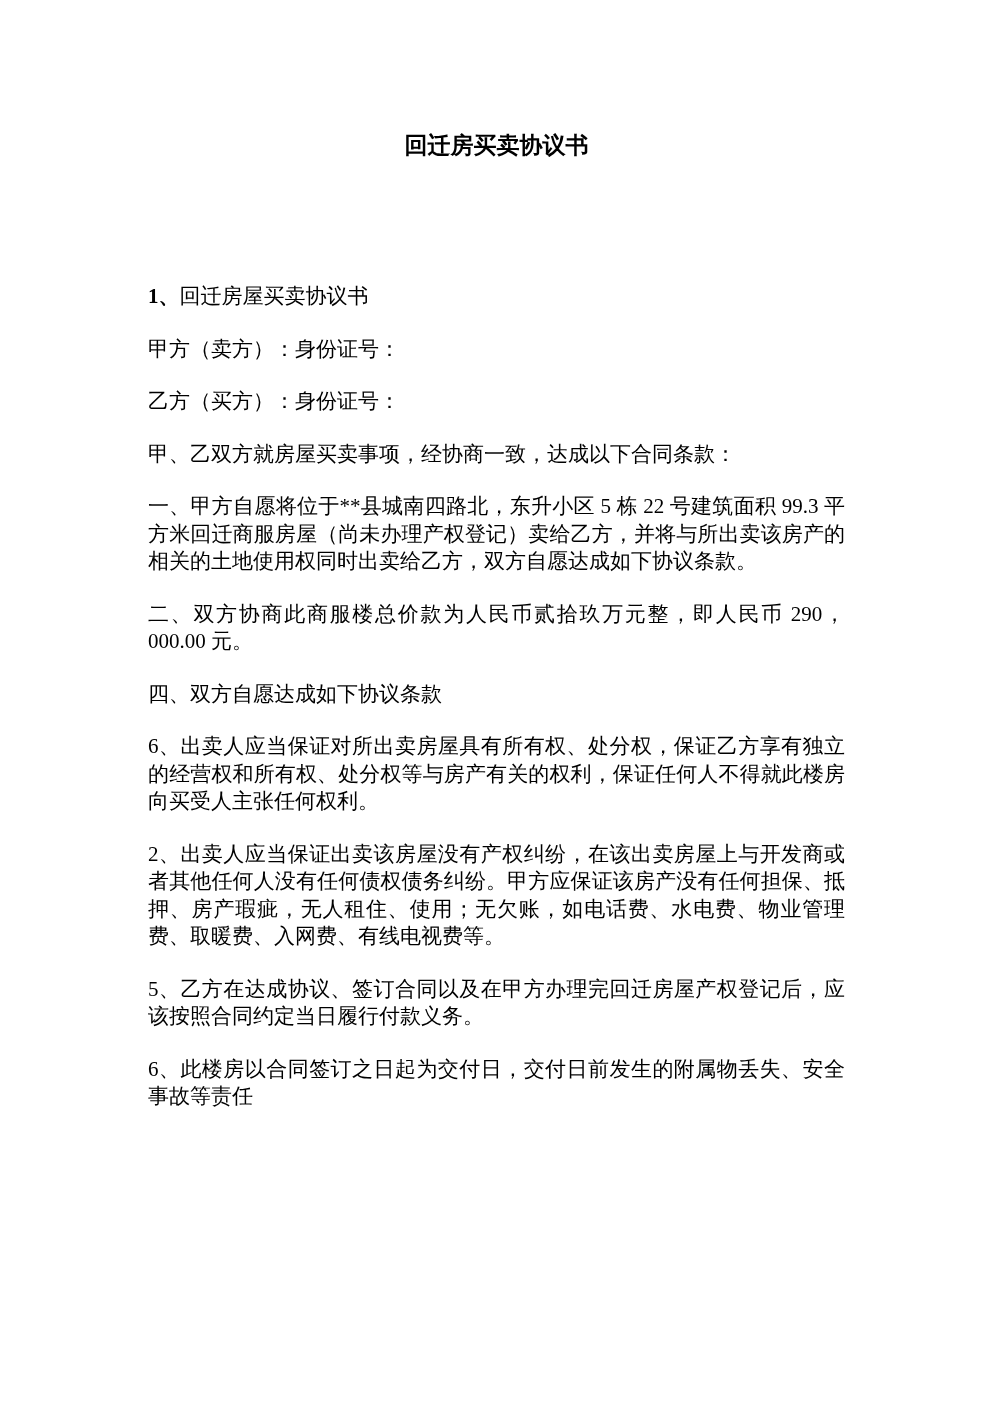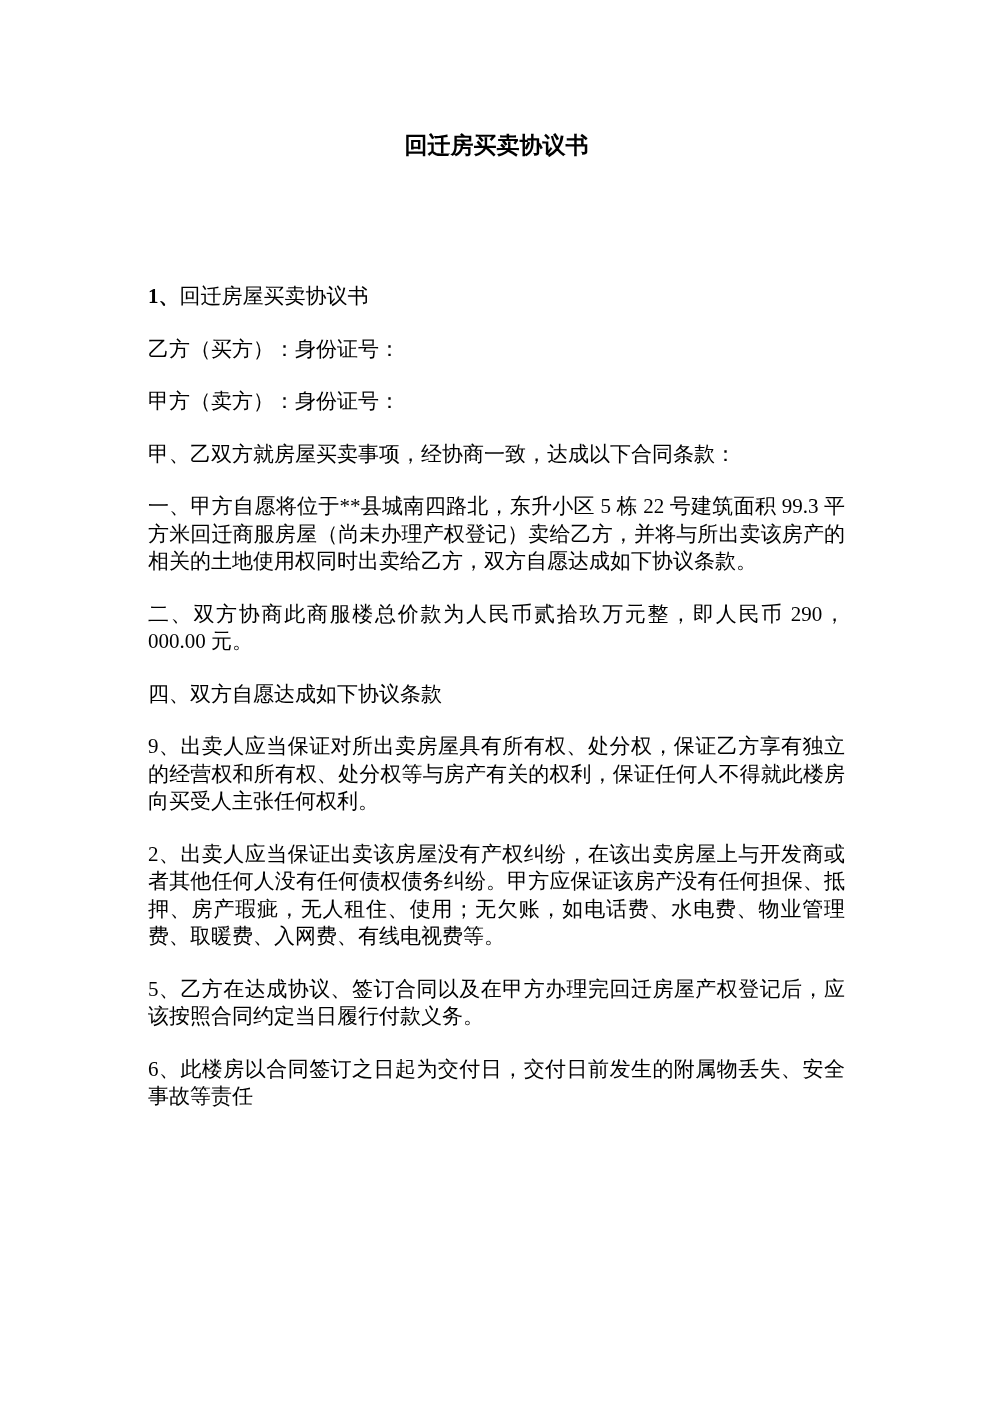--- a/index.html
+++ b/index.html
@@ -39,24 +39,24 @@
     font-weight: 700;
   }
 </style>
 </head>
 <body>
 
 <div class="page">
   <div class="doc-title">回迁房买卖协议书</div>
   <div class="doc-body" id="doc-body">
       <p><span class="bold-num">1、</span>回迁房屋买卖协议书</p>
+      <p>甲方（卖方）：身份证号：</p>
       <p>乙方（买方）：身份证号：</p>
-      <p>甲方（卖方）：身份证号：</p>
       <p>甲、乙双方就房屋买卖事项，经协商一致，达成以下合同条款：</p>
       <p>一、甲方自愿将位于**县城南四路北，东升小区 5 栋 22 号建筑面积 99.3 平方米回迁商服房屋（尚未办理产权登记）卖给乙方，并将与所出卖该房产的相关的土地使用权同时出卖给乙方，双方自愿达成如下协议条款。</p>
       <p>二、双方协商此商服楼总价款为人民币贰拾玖万元整，即人民币  290，000.00 元。</p>
       <p>四、双方自愿达成如下协议条款</p>
-      <p>9、出卖人应当保证对所出卖房屋具有所有权、处分权，保证乙方享有独立的经营权和所有权、处分权等与房产有关的权利，保证任何人不得就此楼房向买受人主张任何权利。</p>
+      <p>6、出卖人应当保证对所出卖房屋具有所有权、处分权，保证乙方享有独立的经营权和所有权、处分权等与房产有关的权利，保证任何人不得就此楼房向买受人主张任何权利。</p>
       <p>2、出卖人应当保证出卖该房屋没有产权纠纷，在该出卖房屋上与开发商或者其他任何人没有任何债权债务纠纷。甲方应保证该房产没有任何担保、抵押、房产瑕疵，无人租住、使用；无欠账，如电话费、水电费、物业管理费、取暖费、入网费、有线电视费等。</p>
       <p>5、乙方在达成协议、签订合同以及在甲方办理完回迁房屋产权登记后，应该按照合同约定当日履行付款义务。</p>
       <p>6、此楼房以合同签订之日起为交付日，交付日前发生的附属物丢失、安全事故等责任</p>
     </div>
 </div>
 
 </body></html>

